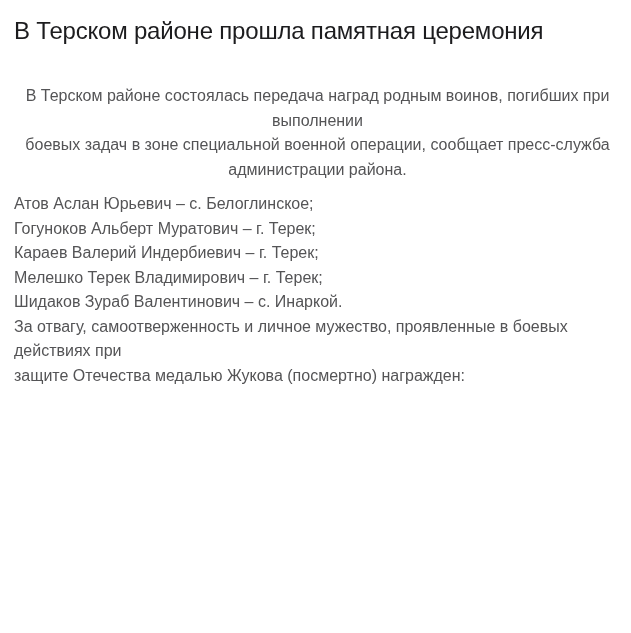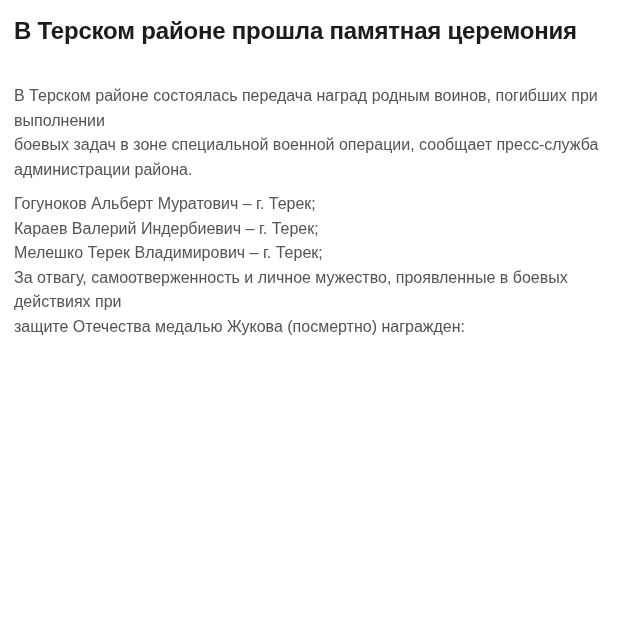--- a/index.html
+++ b/index.html
@@ -13,49 +13,52 @@
     overflow: hidden;
     font-family: "Liberation Sans", "DejaVu Sans", sans-serif;
   }
   .article {
     padding: 0 10px 0 14px;
   }
   .article-title {
     margin: 16px 0 38px 0;
     font-size: 24px;
     line-height: 30px;
-    font-weight: bold;
+    font-weight: normal;
     color: #1c1c1e;
     letter-spacing: -0.2px;
     white-space: pre-line;
   }
   .article-paragraph {
     margin: 0;
     font-size: 16px;
     line-height: 24.5px;
     color: #545456;
     white-space: pre-line;
   }
   .article-paragraph.lead {
     margin-bottom: 10px;
+    text-align: center;
   }
 </style>
 </head>
 <body>
 
 <div class="article">
 
   <h1 class="article-title">В Терском районе прошла памятная церемония</h1>
 
   <p class="article-paragraph lead">В Терском районе состоялась передача наград родным воинов, погибших при выполнении
 боевых задач в зоне специальной военной операции, сообщает пресс-служба
 администрации района.</p>
 
 
 
+  <p class="article-paragraph">Атов Аслан Юрьевич – с. Белоглинское;</p>
   <p class="article-paragraph">Гогуноков Альберт Муратович – г. Терек;</p>
   <p class="article-paragraph">Караев Валерий Индербиевич – г. Терек;</p>
   <p class="article-paragraph">Мелешко Терек Владимирович – г. Терек;</p>
+  <p class="article-paragraph">Шидаков Зураб Валентинович – с. Инаркой.</p>
 
   <p class="article-paragraph">За отвагу, самоотверженность и личное мужество, проявленные в боевых действиях при
 защите Отечества медалью Жукова (посмертно) награжден:</p>
 
 </div>
 
 </body></html>

